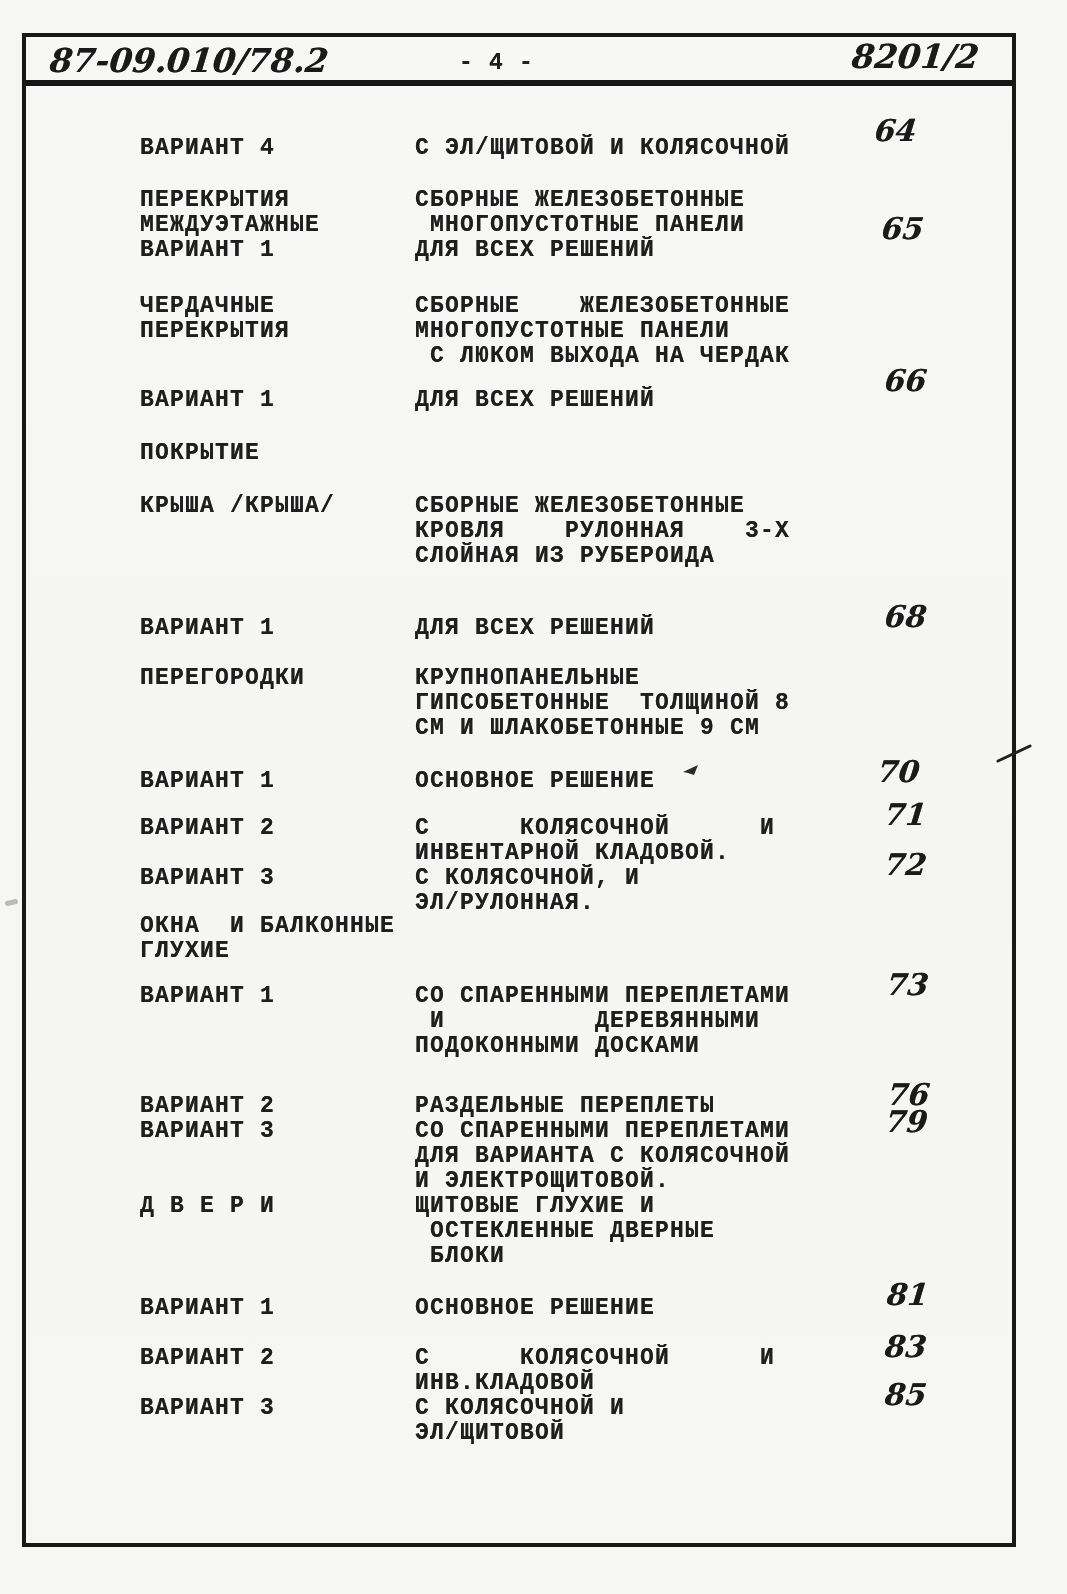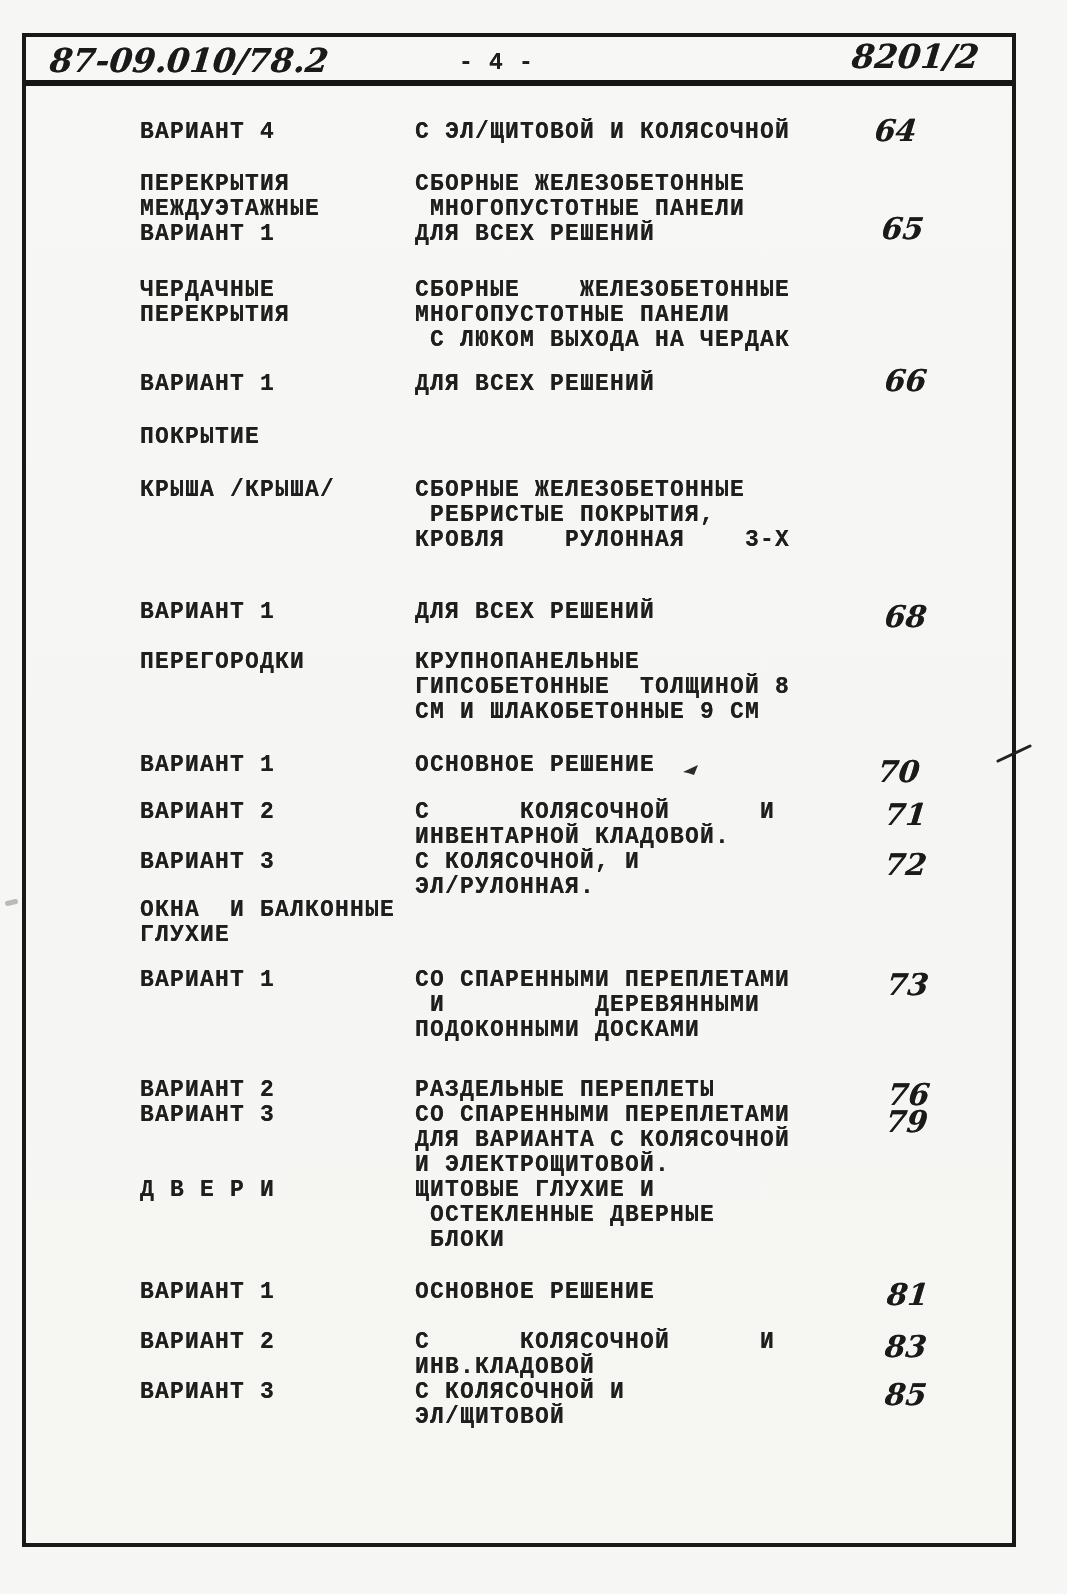--- a/index.html
+++ b/index.html
@@ -26,21 +26,21 @@
   .hand{
     font-family:"DejaVu Serif",serif;font-style:italic;font-weight:700;
     color:#1a1a1a;white-space:pre;transform:skewX(-6deg);
     text-shadow:0 0 0.4px rgba(0,0,0,0.6);
   }
   .code{font-size:33px;line-height:36px;}
   .doc-code{position:absolute;left:24px;top:6px;}
   .page-label{position:absolute;left:433px;top:14px;}
   .sheet-code{position:absolute;left:826px;top:2px;}
   .entry{position:absolute;left:0;width:100%;}
-  .col{position:absolute;top:0;}
+  .col{position:absolute;top:16px;}
   .term{left:140px;}
   .desc{left:415px;}
   .pageno{position:absolute;font-size:30px;line-height:30px;}
   .line{height:25px;}
   .tick-mark{position:absolute;left:996px;top:740px;}
   .ink-blot{position:absolute;left:682px;top:764px;}
   .smudge{
     position:absolute;left:5px;top:900px;width:13px;height:5px;
     background:#9a9a98;opacity:.65;transform:rotate(-12deg);border-radius:2px;
   }
@@ -111,22 +111,22 @@
         <div class="typed line">ПОКРЫТИЕ</div>
       </div>
     </div>
 
     <div class="entry" style="top:478px">
       <div class="col term">
         <div class="typed line">КРЫША /КРЫША/</div>
       </div>
       <div class="col desc">
         <div class="typed line">СБОРНЫЕ ЖЕЛЕЗОБЕТОННЫЕ</div>
-        <div class="typed line"> РЕБРИСТЫЕ ПОКРЫТИЯ,</div>
         <div class="typed line">КРОВЛЯ    РУЛОННАЯ    3-Х</div>
+        <div class="typed line">СЛОЙНАЯ ИЗ РУБЕРОИДА</div>
       </div>
     </div>
 
     <div class="entry" style="top:600px">
       <div class="col term">
         <div class="typed line">ВАРИАНТ 1</div>
       </div>
       <div class="col desc">
         <div class="typed line">ДЛЯ ВСЕХ РЕШЕНИЙ</div>
       </div>

